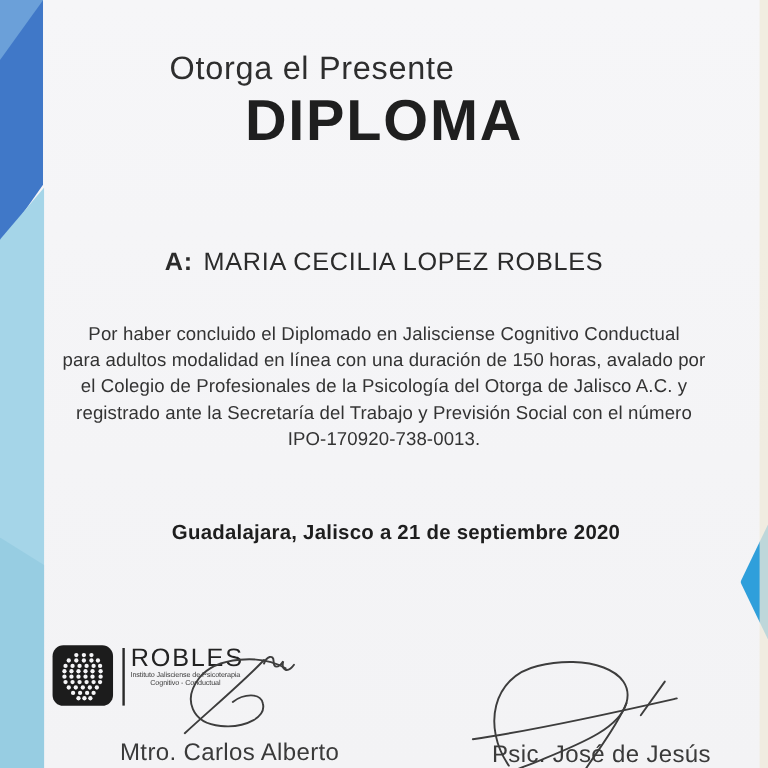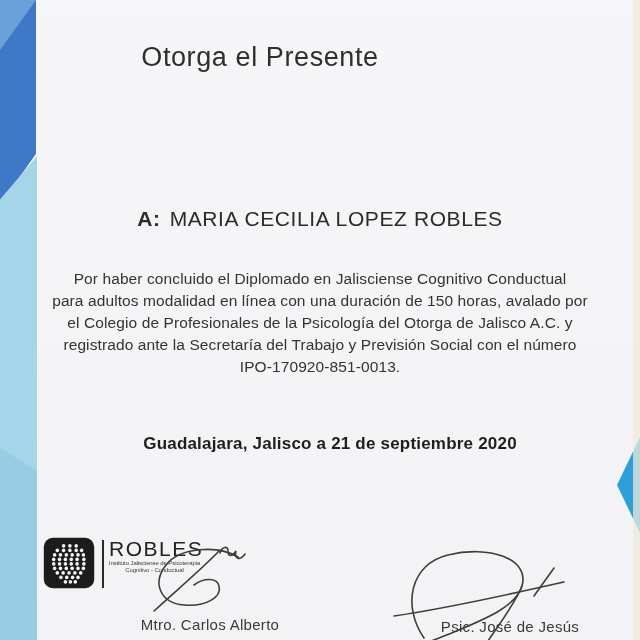--- a/index.html
+++ b/index.html
@@ -74,49 +74,50 @@
   .logo-org{
     position:absolute;left:82px;top:560px;width:145px;text-align:center;
     font-size:6px;line-height:7px;color:#3c3c3c;letter-spacing:-.1px;
   }
   
   .sig{position:absolute;}
   .sig svg path{fill:none;stroke:#3d3d3d;stroke-width:1.6;stroke-linecap:round;}
   .sig-left{left:122px;top:543px;width:142px;height:80px;}
   .sig-right{left:392px;top:548px;width:210px;height:95px;}
   .signatory{
-    position:absolute;font-size:15px;color:#3a3a3a;letter-spacing:.3px;text-align:center;
+    position:absolute;font-size:20px;color:#3a3a3a;letter-spacing:.3px;text-align:left;
   }
   .signatory-left{left:100px;top:616px;width:220px;}
   .signatory-right{left:410px;top:618px;width:200px;}
 </style>
 </head>
 <body>
 
 <div class="page">
 
   <div class="band-blue"></div>
   <div class="corner-wedge"></div>
   <div class="band-cyan"></div>
   <div class="cyan-shade"></div>
   <div class="right-triangle"></div>
   <div class="scan-edge"></div>
 
   <div class="presenter">Otorga el Presente</div>
+  <div class="title">DIPLOMA</div>
 
   <div class="recipient">
     <span class="prefix">A:</span><span>MARIA CECILIA LOPEZ ROBLES</span>
   </div>
 
   <div class="body-par">
     <div>Por haber concluido el Diplomado en Jalisciense Cognitivo Conductual</div>
     <div>para adultos modalidad en línea con una duración de 150 horas, avalado por</div>
     <div>el Colegio de Profesionales de la Psicología del Otorga de Jalisco A.C. y</div>
     <div>registrado ante la Secretaría del Trabajo y Previsión Social con el número</div>
-    <div>IPO-170920-851-0013.</div>
+    <div>IPO-170920-738-0013.</div>
   </div>
 
   <div class="date-line">Guadalajara, Jalisco a 21 de septiembre 2020</div>
 
   <div class="emblem">
     <svg id="emblem-svg" width="54" height="56" viewBox="0 0 60 62">
         <rect x="2" y="3" width="56" height="56" rx="10" fill="#1c1c1c"></rect>
         <circle cx="24" cy="12" r="2" fill="#f5f5f7"></circle>
         <circle cx="31" cy="12" r="2" fill="#f5f5f7"></circle>
         <circle cx="38" cy="12" r="2" fill="#f5f5f7"></circle>

